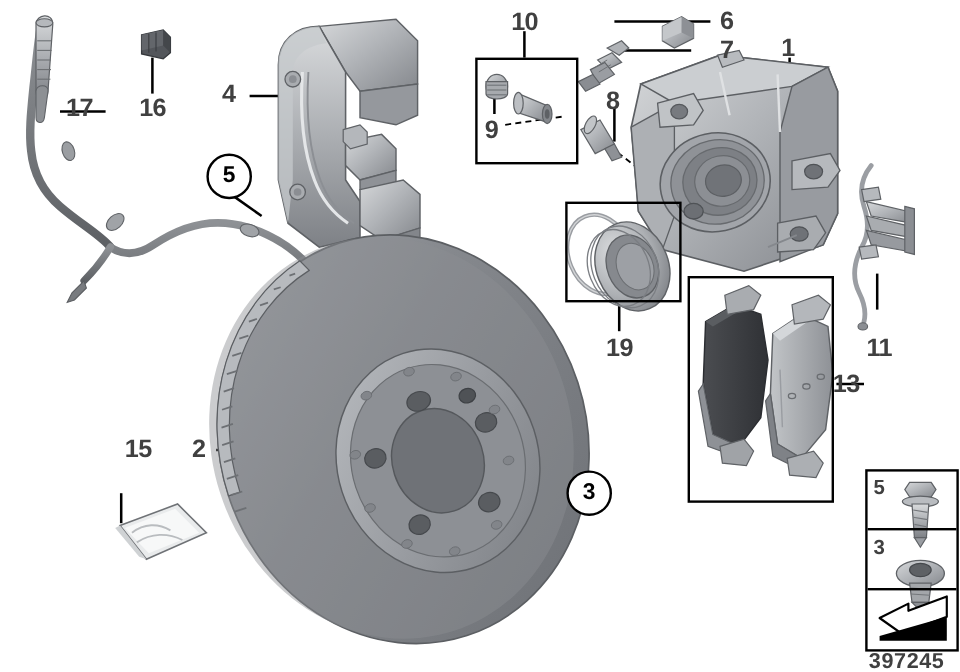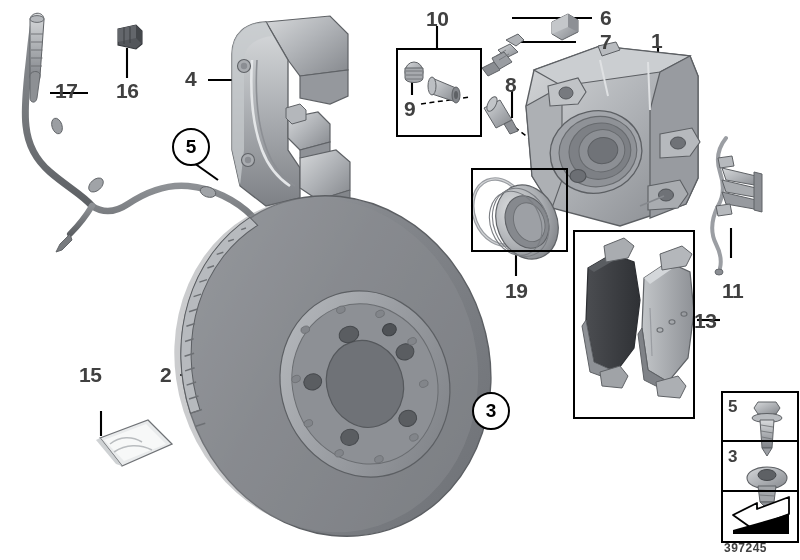--- a/index.html
+++ b/index.html
@@ -6,21 +6,21 @@
   html,body{margin:0;padding:0;background:#fff;}
   body{width:800px;height:560px;overflow:hidden;
        font-family:"Liberation Sans",sans-serif;background:#ffffff;}
   #stage{position:relative;width:800px;height:560px;background:#ffffff;}
   svg.layer{position:absolute;left:0;top:0;width:800px;height:560px;}
   .lbl{position:absolute;font-weight:bold;color:#404040;
        font-family:Liberation Sans, sans-serif;line-height:1;
        white-space:nowrap;text-align:center;}
   .lbl-num{font-size:21px;letter-spacing:-0.5px;}
   .lbl-small{font-size:17px;}
-  .lbl-code{font-size:12px;font-weight:bold;letter-spacing:0.5px;}
+  .lbl-code{font-size:18px;font-weight:bold;letter-spacing:0.5px;}
   .circnum{position:absolute;width:34px;height:34px;border:2.2px solid #000;
            border-radius:50%;background:#fff;display:flex;align-items:center;
            justify-content:center;font-size:19px;font-weight:bold;color:#000;
            font-family:"Liberation Sans",sans-serif;}
   .boxfr{position:absolute;border:2px solid #000;background:transparent;}
 </style>
 </head>
 <body>
 
 <div id="stage">
@@ -402,21 +402,21 @@
   <div class="lbl lbl-num" style="left:426px;top:8px;">10</div>
   <div class="lbl lbl-num" style="left:404px;top:98px;">9</div>
   <div class="lbl lbl-num" style="left:505px;top:74px;">8</div>
   <div class="lbl lbl-num" style="left:600px;top:7px;">6</div>
   <div class="lbl lbl-num" style="left:600px;top:31px;">7</div>
   <div class="lbl lbl-num" style="left:651px;top:30px;">1</div>
   <div class="lbl lbl-num" style="left:722px;top:280px;">11</div>
   <div class="lbl lbl-num" style="left:505px;top:280px;">19</div>
   <div class="lbl lbl-num" style="left:694px;top:310px;">13</div>
   <div class="lbl lbl-num" style="left:160px;top:364px;">2</div>
-  <div class="lbl lbl-num" style="left:79px;top:364px;">15</div>
+  <div class="lbl lbl-num" style="left:104px;top:364px;">15</div>
 
   <div class="circnum" style="left:172px;top:128px;">
     <span>5</span>
   </div>
   <div class="circnum" style="left:472px;top:392px;">
     <span>3</span>
   </div>
 
   <div class="lbl lbl-small" style="left:728px;top:398px;">5</div>
   <div class="lbl lbl-small" style="left:728px;top:448px;">3</div>

